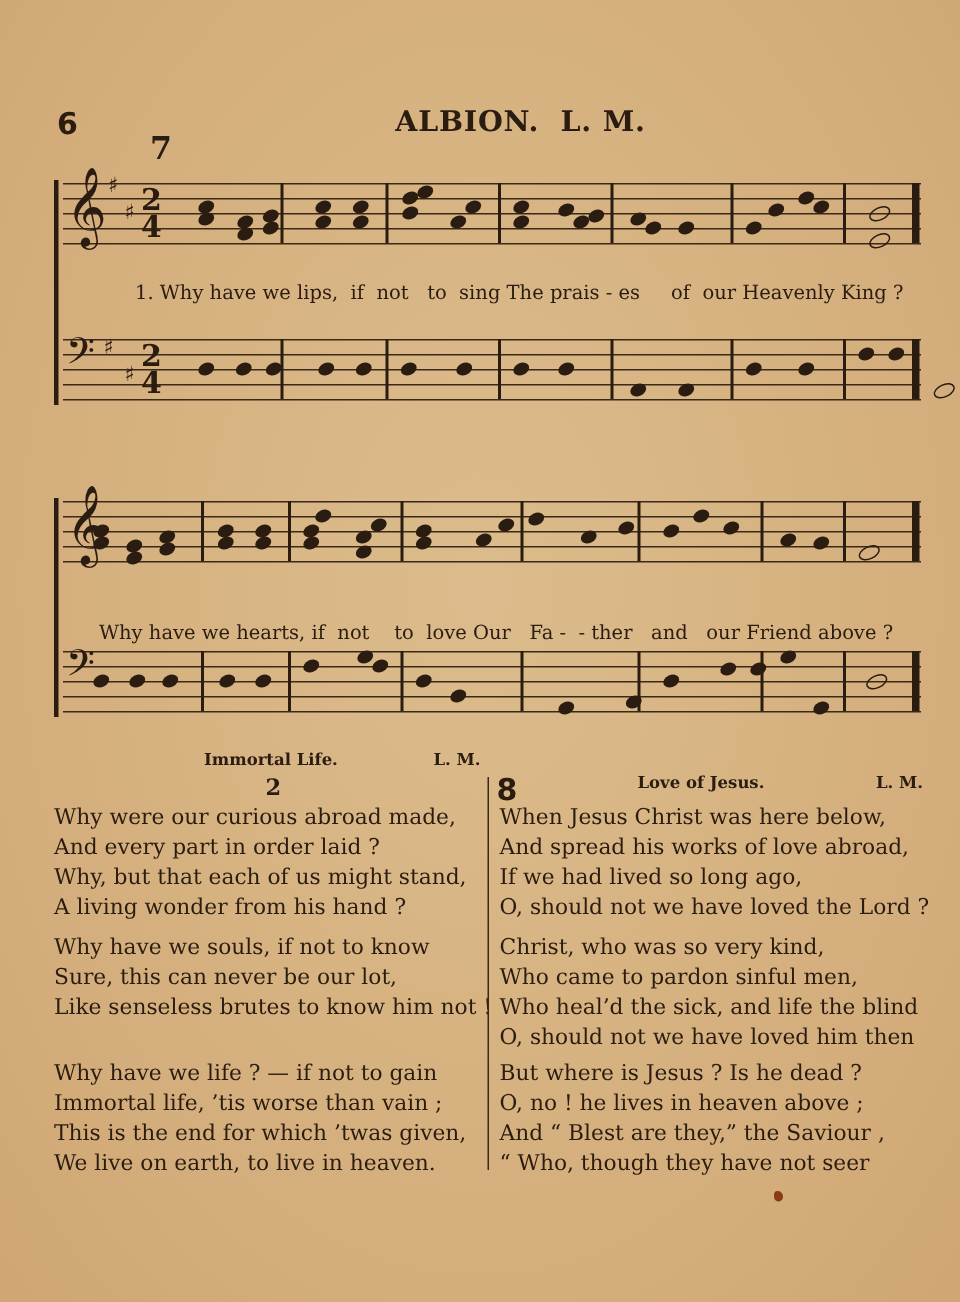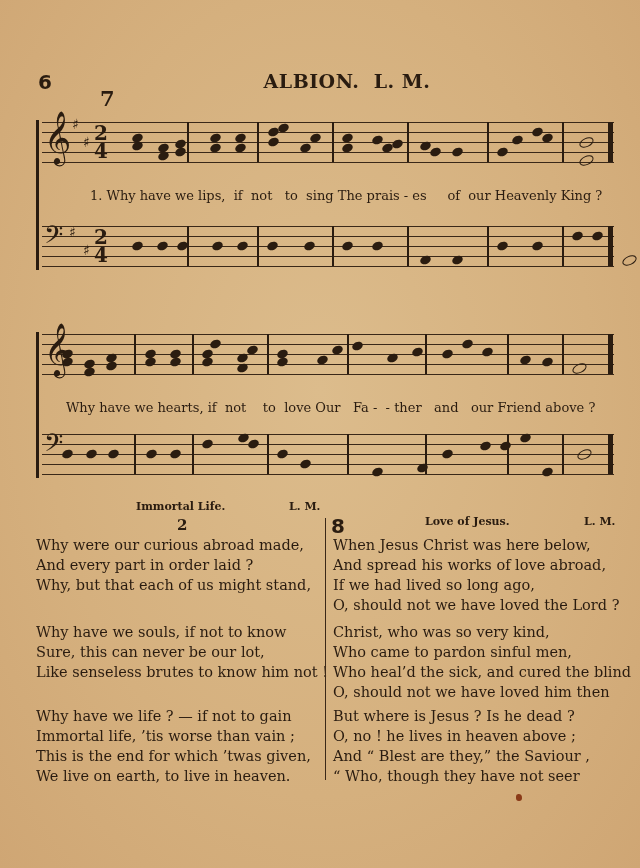--- a/index.html
+++ b/index.html
@@ -180,21 +180,21 @@
       <div class="note" style="left:310px;top:8px"></div>
     <div class="note" style="left:345px;top:20px"></div>
       <div class="note" style="left:370px;top:14px"></div>
     <div class="note" style="left:400px;top:16px"></div>
       <div class="note" style="left:420px;top:6px"></div>
       <div class="note" style="left:440px;top:14px"></div>
     <div class="note" style="left:478px;top:22px"></div>
       <div class="note" style="left:500px;top:24px"></div>
     <div class="note half" style="left:530px;top:30px"></div>
   </div>
-  <div class="lyric" style="left:30px;top:68px;text-align:right;">Why have we hearts, if  not    to  love Our   Fa -  - ther   and   our Friend above ?</div>
+  <div class="lyric" style="left:30px;top:83px;text-align:right;">Why have we hearts, if  not    to  love Our   Fa -  - ther   and   our Friend above ?</div>
   <div class="staff" style="top:102px;">
     <div class="line" style="top:0"></div>
       <div class="line" style="top:10px"></div>
       <div class="line" style="top:20px"></div>
       <div class="line" style="top:30px"></div>
       <div class="line" style="top:40px"></div>
     <div class="clef" style="left:2px;top:-6px;font-size:30px;">𝄢</div>
     <div class="barline" style="left:92px"></div>
       <div class="barline" style="left:150px"></div>
       <div class="barline" style="left:225px"></div>
@@ -225,20 +225,21 @@
 </div>
 
 <div class="abs hymn-heading" style="left:136px;top:500px;">Immortal Life.</div>
 <div class="abs hymn-heading" style="left:289px;top:500px;">L. M.</div>
 <div class="abs hymn-num" style="left:177px;top:516px;">2</div>
 
 <div class="abs verse" style="left:36px;top:535px;">
   <div>Why were our curious abroad made,</div>
     <div>And every part in order laid ?</div>
     <div>Why, but that each of us might stand,</div>
+    <div>A living wonder from his hand ?</div>
 </div>
 <div class="abs verse" style="left:36px;top:622px;">
   <div>Why have we souls, if not to know</div>
     <div>Sure, this can never be our lot,</div>
     <div>Like senseless brutes to know him not !</div>
 </div>
 <div class="abs verse" style="left:36px;top:706px;">
   <div>Why have we life ? — if not to gain</div>
     <div>Immortal life, ’tis worse than vain ;</div>
     <div>This is the end for which ’twas given,</div>
@@ -253,21 +254,21 @@
 
 <div class="abs verse" style="left:333px;top:535px;">
   <div>When Jesus Christ was here below,</div>
     <div>And spread his works of love abroad,</div>
     <div>If we had lived so long ago,</div>
     <div>O, should not we have loved the Lord ?</div>
 </div>
 <div class="abs verse" style="left:333px;top:622px;">
   <div>Christ, who was so very kind,</div>
     <div>Who came to pardon sinful men,</div>
-    <div>Who heal’d the sick, and cured the blind</div>
+    <div>Who heal’d the sick, and life the blind</div>
     <div>O, should not we have loved him then</div>
 </div>
 <div class="abs verse" style="left:333px;top:706px;">
   <div>But where is Jesus ?   Is he dead ?</div>
     <div>O, no !  he lives in heaven  above ;</div>
     <div>And “ Blest are they,” the Saviour ,</div>
     <div>“ Who, though they have  not seer</div>
 </div>
 
 <div class="abs stain"></div>

